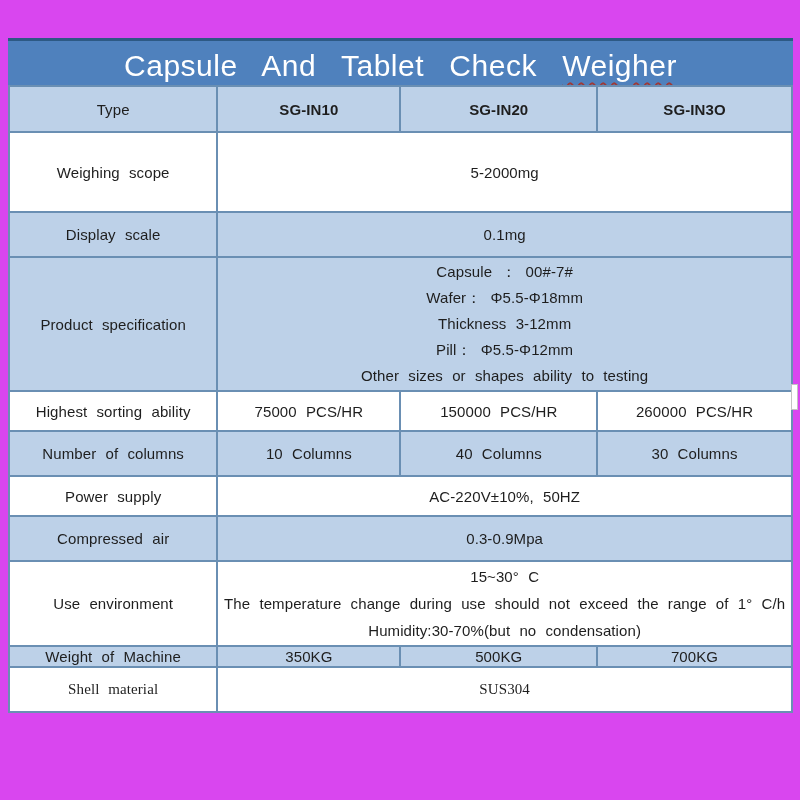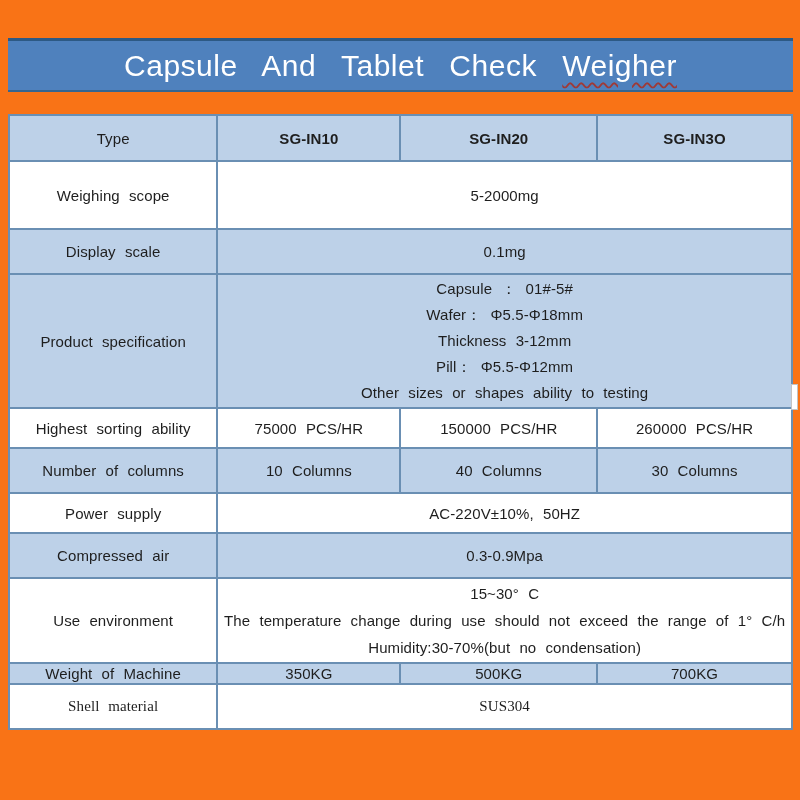--- a/index.html
+++ b/index.html
@@ -1,21 +1,21 @@
 <!DOCTYPE html>
 <html><head>
 <meta charset="utf-8">
 <style>
   html,body { margin:0; padding:0; }
   body {
     width:800px; height:800px; background:#ffffff;
     font-family:"Liberation Sans", sans-serif;
     color:#1e1e1e;
   }
-  .page { position:relative; width:800px; height:800px; background:#f97316; overflow:hidden; }
+  .page { position:relative; width:800px; height:800px; background:#d946ef; overflow:hidden; }
 
   
   .banner {
     position:absolute; left:8px; top:38px; width:785px; height:49px;
     background:#4f81bd;
     border-top:3px solid #2d5984;
     border-bottom:2px solid #36658f;
     display:flex; align-items:center; justify-content:center;
     box-sizing:content-box;
   }
@@ -25,32 +25,32 @@
   }
   .squiggle {
     text-decoration-line: underline;
     text-decoration-style: wavy;
     text-decoration-color:#9e3a38;
     text-decoration-thickness:2px;
     text-underline-offset:6px;
   }
 
   
-  .table-wrap { position:absolute; left:8px; top:114px; width:785px; }
+  .table-wrap { position:absolute; left:8px; top:85px; width:785px; }
   table.spec { border-collapse:collapse; width:785px; table-layout:fixed; }
   table.spec td {
     border:2px solid #6a8fb3;
     text-align:center; vertical-align:middle;
     font-size:15px; word-spacing:0.33em; letter-spacing:0.1px;
     padding:1px 4px; overflow:hidden;
   }
   tr.blue td { background:#bdd1e8; }
   tr.white td { background:#ffffff; }
 
-  tr.h46 { height:46px; } tr.h80 { height:68px;margin-top:33px; } tr.h41 { height:45px; }
+  tr.h46 { height:46px; } tr.h80 { height:80px;margin-top:33px; } tr.h41 { height:45px; }
   tr.h40 { height:40px; } tr.h130{ height:130px;} tr.h82 { height:82px; }
   tr.h33 { height:20px; } tr.h45 { height:45px;font-family:Liberation Serif, serif; }
 
   td.model { font-weight:bold; font-size:16px; }
   td.top-align { vertical-align:top; padding-top:8px; }
   td.top-align-sm { vertical-align:top; padding-top:6px; }
   .lines div { line-height:26px; }
   .lines-env div { line-height:27px; }
 
   
@@ -94,21 +94,21 @@
       <tr class="blue h41">
         <td>Display scale</td>
         <td colspan="3">0.1mg</td>
       </tr>
 
 
       <tr class="blue h130">
         <td>Product specification</td>
         <td colspan="3">
           <div class="lines">
-            <div>Capsule ： 01#-5#</div>
+            <div>Capsule ： 00#-7#</div>
             <div>Wafer： Φ5.5-Φ18mm</div>
             <div>Thickness 3-12mm</div>
             <div>Pill： Φ5.5-Φ12mm</div>
             <div>Other sizes or shapes ability to testing</div>
           </div>
         </td>
       </tr>
 
       <tr class="white h40">
         <td>Highest sorting ability</td>

